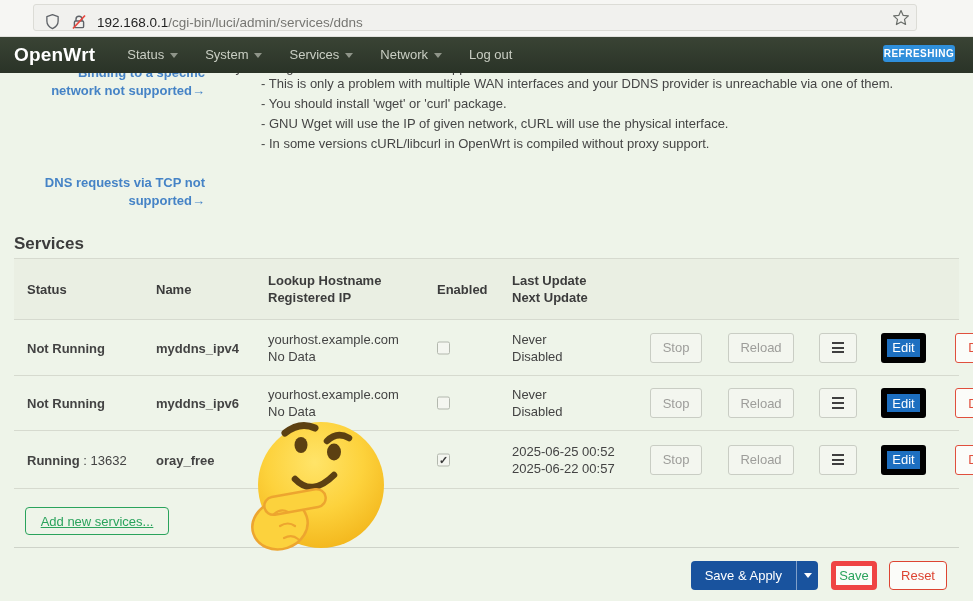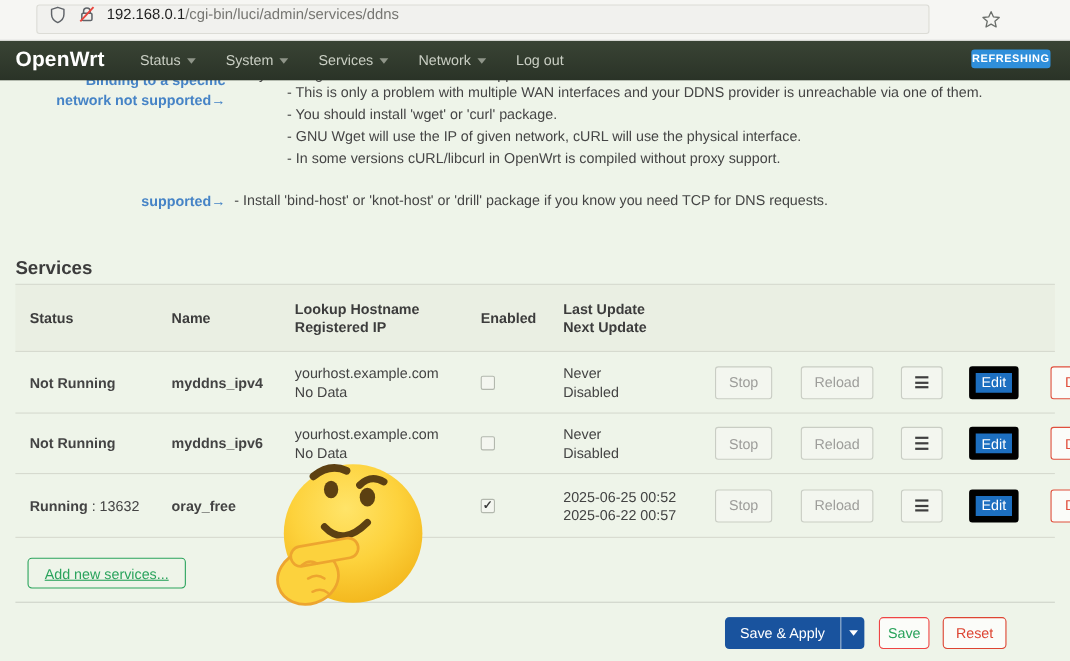--- a/index.html
+++ b/index.html
@@ -1,20 +1,20 @@
 <!DOCTYPE html>
 <html><head>
 <meta charset="utf-8">
 <style>
   html,body{margin:0;padding:0;background:#fff;font-family:"Liberation Sans",sans-serif;}
   #screen{position:relative;width:973px;height:601px;overflow:hidden;background:#eef4e9;}
 
   
   .browser-bar{position:absolute;left:0;top:0;width:973px;height:36px;background:#f6f6f3;border-bottom:1px solid #e2e2de;z-index:40;}
-  .address-field{position:absolute;left:33px;top:4px;width:812px;height:27px;background:#f1f1ee;border:1px solid #dcdcd6;border-radius:3px;box-sizing:border-box;display:flex;align-items:flex-start;}
+  .address-field{position:absolute;left:33px;top:4px;width:884px;height:27px;background:#f1f1ee;border:1px solid #dcdcd6;border-radius:3px;box-sizing:border-box;display:flex;align-items:flex-end;}
   .af-icon{margin-left:11px;display:flex;align-items:center;}
   .url{margin-left:10px;font-size:13.5px;white-space:nowrap;}
   .url .host{color:#1f1f1f;}
   .url .path{color:#767672;}
   .star-wrap{position:absolute;left:888px;top:5px;width:26px;height:26px;display:flex;align-items:center;justify-content:center;}
 
   
   .navbar{position:absolute;left:0;top:36px;width:973px;height:37px;background:linear-gradient(#3a4435,#2a3327);z-index:30;display:flex;align-items:center;}
   .brand{color:#fff;font-size:19px;font-weight:bold;margin-left:14px;letter-spacing:.2px;}
   .nav-items{display:flex;align-items:center;margin-left:32px;}
@@ -57,22 +57,22 @@
   .add-btn{position:absolute;left:25px;top:507px;width:144px;height:28px;background:transparent;border:1px solid #2aa35c;border-radius:4px;color:#2aa35c;font-size:13px;display:flex;align-items:center;justify-content:center;box-sizing:border-box;cursor:pointer;text-decoration:underline;}
 
   .sep{position:absolute;left:14px;top:547px;width:945px;height:1px;background:#ced3c9;}
 
   
   .footer{position:absolute;left:0;top:561px;width:959px;height:29px;display:flex;justify-content:flex-end;align-items:flex-end;}
   .sa-split{display:flex;height:29px;border-radius:4px;overflow:hidden;}
   .sa-main{background:#19539e;color:#fff;font-size:13px;display:flex;align-items:center;justify-content:center;padding:0 14px;cursor:pointer;}
   .sa-caret{background:#19539e;border-left:1px solid rgba(255,255,255,.45);width:21px;display:flex;align-items:center;justify-content:center;cursor:pointer;}
   .sa-caret .tri{width:0;height:0;border-left:4px solid transparent;border-right:4px solid transparent;border-top:5px solid #fff;}
-  .btn-save{width:46px;height:29px;margin-left:13px;background:#fbfcf9;border:1px solid #ef4444;border-radius:4px;color:#2aa35c;font-size:13px;display:flex;align-items:center;justify-content:center;box-sizing:border-box;cursor:pointer;}
-  .btn-reset{width:58px;height:29px;margin-left:12px;margin-right:44px;background:#fbfcf9;border:1px solid #dd4432;border-radius:4px;color:#dd4432;font-size:13px;display:flex;align-items:center;justify-content:center;box-sizing:border-box;cursor:pointer;}
+  .btn-save{width:46px;height:29px;margin-left:13px;background:#fbfcf9;border:5px solid #ef4444;border-radius:4px;color:#2aa35c;font-size:13px;display:flex;align-items:center;justify-content:center;box-sizing:border-box;cursor:pointer;}
+  .btn-reset{width:58px;height:29px;margin-left:12px;margin-right:12px;background:#fbfcf9;border:1px solid #dd4432;border-radius:4px;color:#dd4432;font-size:13px;display:flex;align-items:center;justify-content:center;box-sizing:border-box;cursor:pointer;}
 
   .emoji{position:absolute;left:250px;top:419px;z-index:25;}
 </style>
 </head>
 <body>
 
 <div id="screen">
 
   <div class="browser-bar">
     <div class="address-field">
@@ -131,24 +131,24 @@
     <div>BusyBox's wget and uclient-fetch don't support bind to network!</div>
   </div>
   <div class="htext" id="help1-text">
     <div>- This is only a problem with multiple WAN interfaces and your DDNS provider is unreachable via one of them.</div>
     <div>- You should install 'wget' or 'curl' package.</div>
     <div>- GNU Wget will use the IP of given network, cURL will use the physical interface.</div>
     <div>- In some versions cURL/libcurl in OpenWrt is compiled without proxy support.</div>
   </div>
 
   <div class="hlink" id="help2-link">
+    <span>DNS requests via TCP not</span>
     <span>supported→</span>
   </div>
   <div class="htext" id="help2-text">
-    <div>- Install 'bind-host' or 'knot-host' or 'drill' package if you know you need TCP for DNS requests.</div>
   </div>
 
   <div class="services-heading">Services</div>
 
   <div class="tbl">
     <div class="thead">
       <div class="cell hc c1">
           <div>Status</div>
         </div>
       <div class="cell hc c2">

